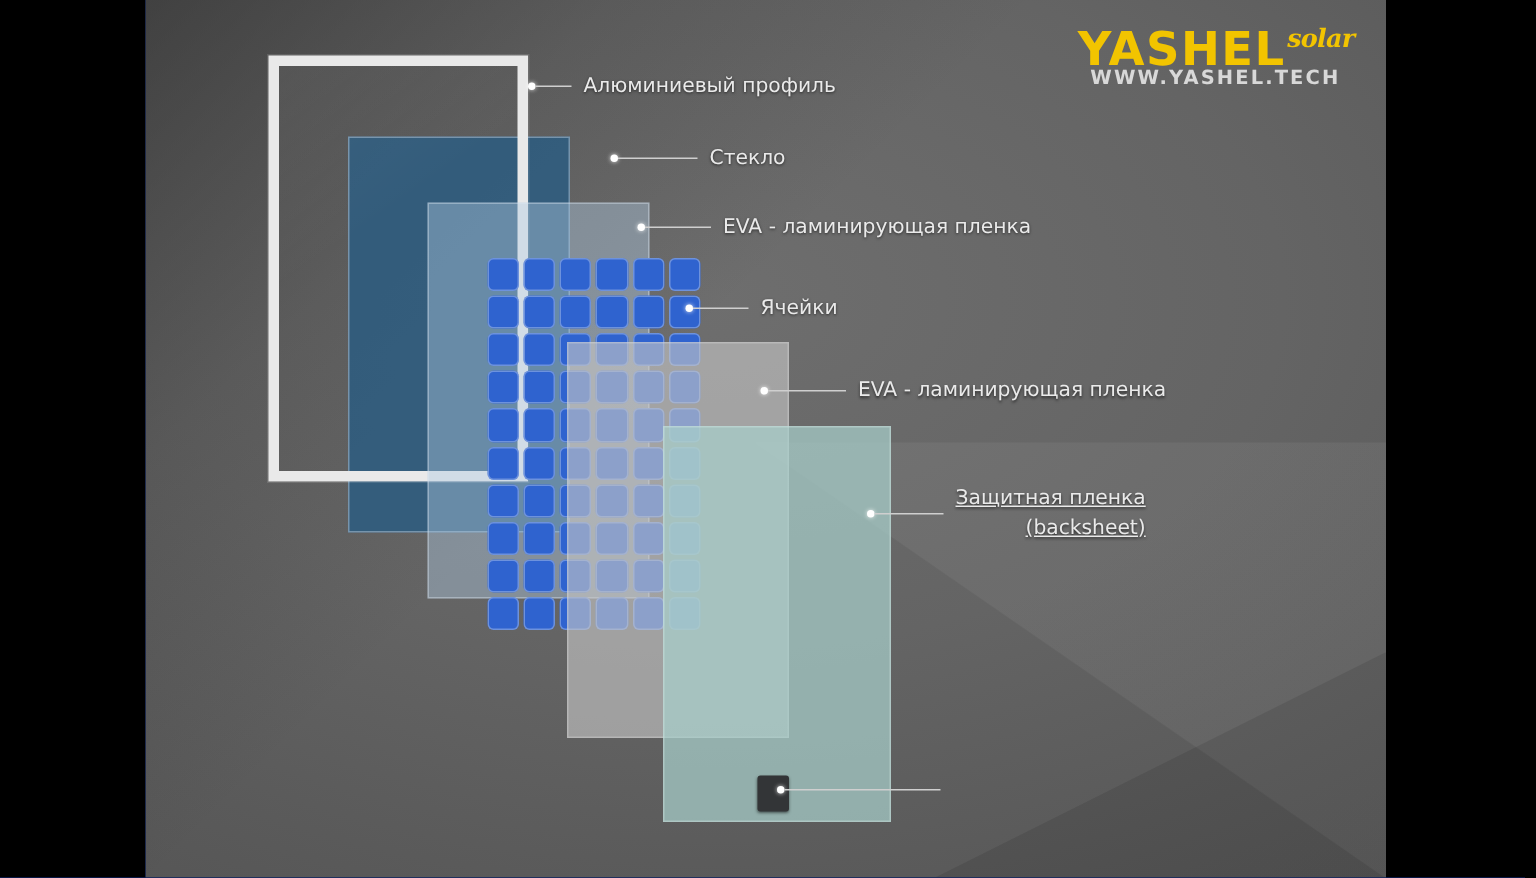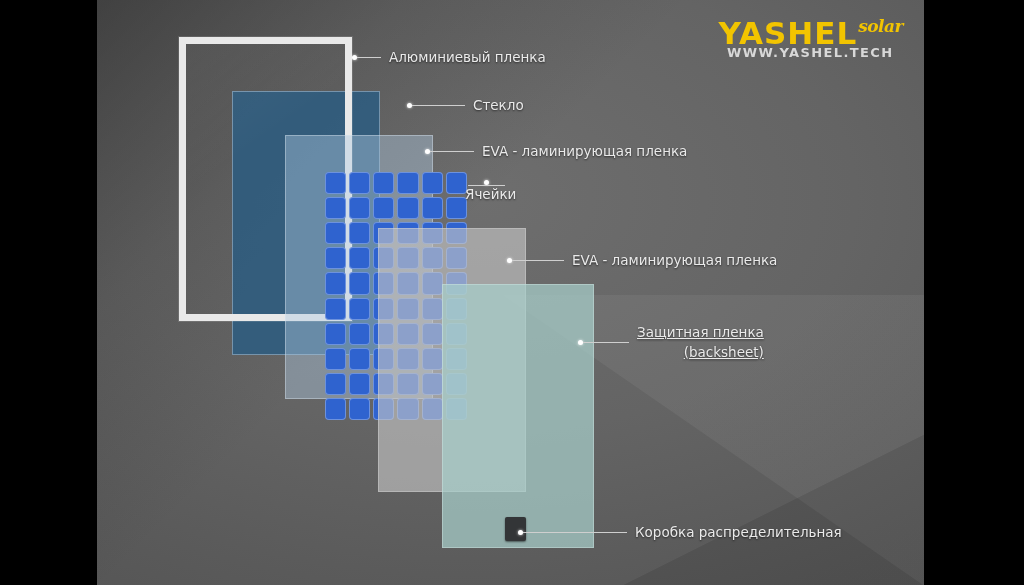--- a/index.html
+++ b/index.html
@@ -218,36 +218,36 @@
 
     <div class="layer" id="eva2"></div>
 
     <div class="layer" id="backsheet">
       <div id="jbox"></div>
     </div>
 
     <div class="callout" style="left:255px; top:49px;">
       <span class="dot"></span>
       <span class="line" style="width:24px;"></span>
-      <span class="clabel">Алюминиевый пленка</span>
+      <span class="clabel">Алюминиевый профиль</span>
     </div>
 
     <div class="callout" style="left:275px; top:97px;padding-left:35px;">
       <span class="dot"></span>
       <span class="line" style="width:53px;"></span>
       <span class="clabel">Стекло</span>
     </div>
 
     <div class="callout" style="left:328px; top:143px;">
       <span class="dot"></span>
       <span class="line" style="width:44px;"></span>
       <span class="clabel">EVA - ламинирующая пленка</span>
     </div>
 
-    <div class="callout" style="left:360px; top:180px;flex-direction:column;">
+    <div class="callout" style="left:360px; top:197px;">
       <span class="dot"></span>
       <span class="line" style="width:37px;"></span>
       <span class="clabel">Ячейки</span>
     </div>
 
     <div class="callout" style="left:410px; top:252px;">
       <span class="dot"></span>
       <span class="line" style="width:52px;"></span>
       <span class="clabel">EVA - ламинирующая пленка</span>
     </div>
@@ -257,20 +257,19 @@
       <span class="line" style="width:46px;"></span>
       <span class="clabel two-line">
         <span>Защитная пленка</span><br>
         <span>(backsheet)</span>
       </span>
     </div>
 
     <div class="callout" style="left:421px; top:524px;">
       <span class="dot"></span>
       <span class="line" style="width:104px;"></span>
-      <span class="clabel">Коробка распределительная</span>
     </div>
 
   </div>
 
   <div class="bar left"></div>
   <div class="bar right"></div>
 </div>
 
 </body></html>

